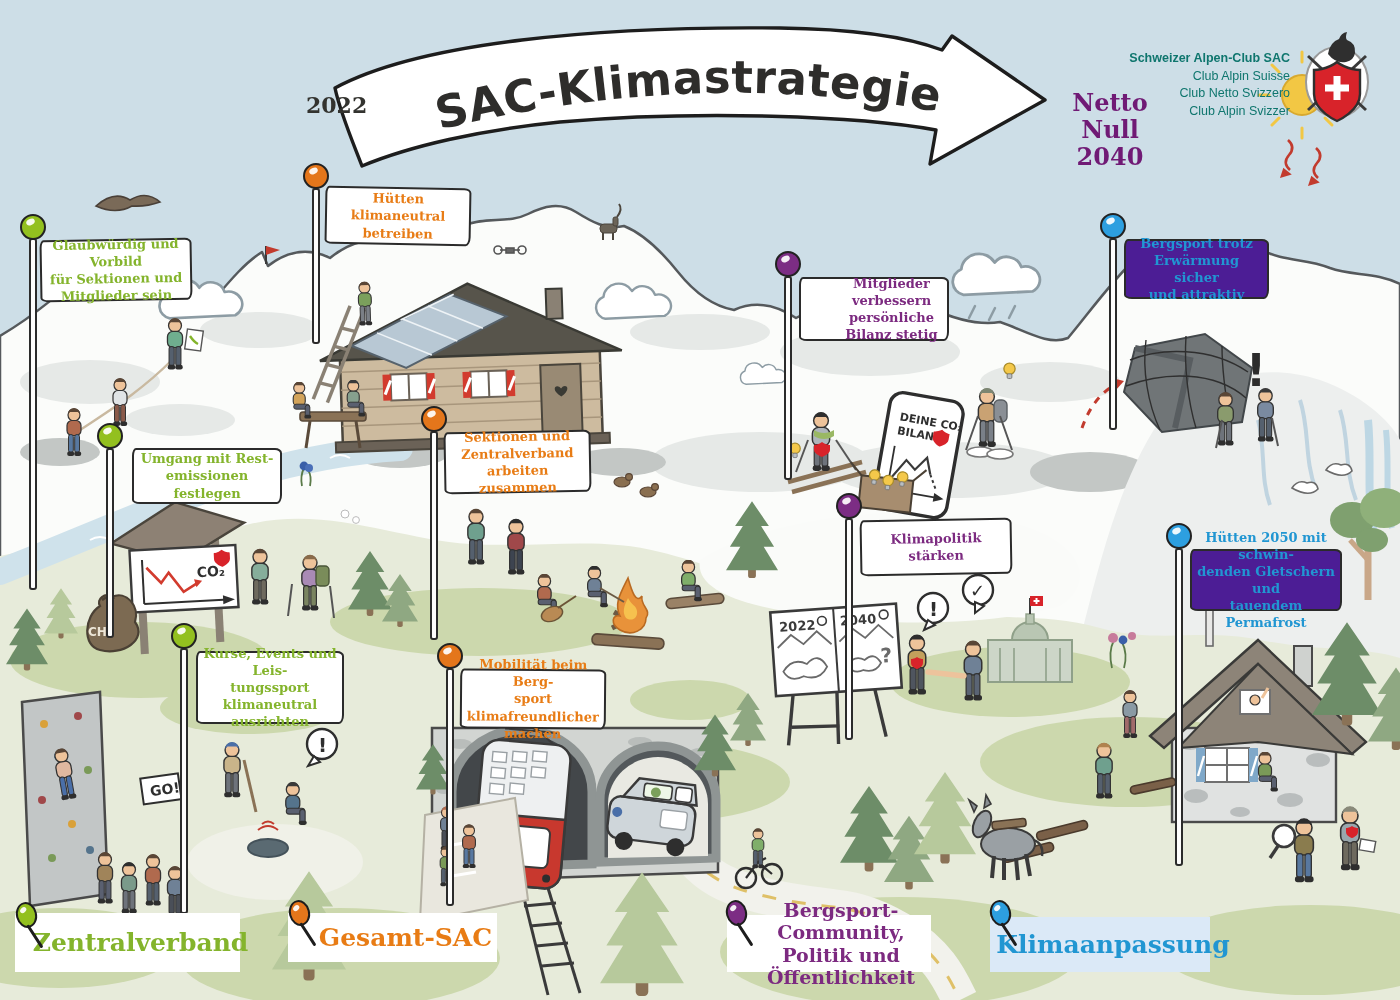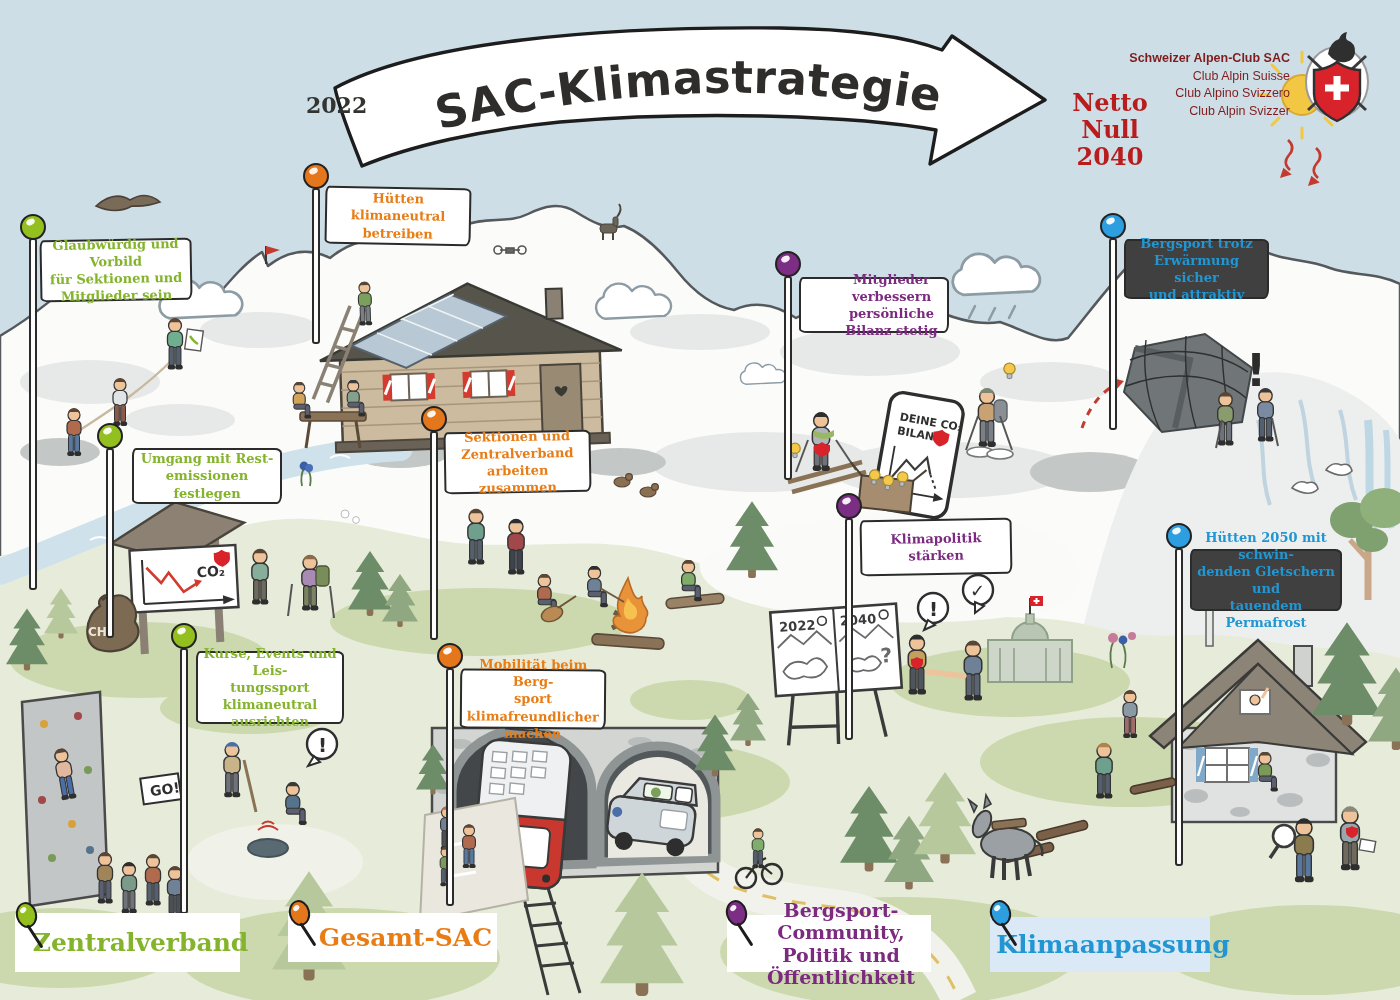--- a/index.html
+++ b/index.html
@@ -13,33 +13,33 @@
         box-sizing:border-box;z-index:6;}
   .ball::after{content:"";position:absolute;left:4px;top:3px;width:9px;height:6px;border-radius:50%;
         background:rgba(255,255,255,.92);transform:rotate(-28deg);}
   .ball.green{background:#93c01f;} .ball.orange{background:#e4761b;}
   .ball.purple{background:#7c2d84;} .ball.blue{background:#2d9fe0;}
   .pole{position:absolute;width:8px;background:#fdfdfc;border:2px solid #2b2b2b;border-radius:3px;
         box-sizing:border-box;z-index:5;}
   .flag{position:absolute;display:flex;align-items:center;justify-content:center;text-align:center;
         background:#fff;border:2.5px solid #2b2b2b;border-radius:4px 7px 5px 8px/8px 5px 9px 4px;
         padding:3px 5px;box-sizing:border-box;z-index:6;}
-  .flag.blue-bg{background:#404040;}
+  .flag.blue-bg{background:#4c1d95;}
   .flag .txt{font-family:"DejaVu Serif",serif;font-weight:bold;font-size:13px;line-height:1.32;
         white-space:pre-line;}
   .c-green{color:#84b42c;} .c-orange{color:#e87c15;} .c-purple{color:#7c2a80;} .c-blue{color:#2196d2;}
 
   
   .y2022{position:absolute;left:306px;top:92px;font-family:"DejaVu Serif",serif;font-weight:bold;
         font-size:22px;color:#33332f;z-index:8;}
   .netto{position:absolute;left:1052px;top:90px;width:116px;text-align:center;
         font-family:"DejaVu Serif",serif;font-weight:bold;font-size:24px;line-height:1.12;
-        color:#b91c1c;white-space:pre-line;z-index:8;}
+        color:#701a75;white-space:pre-line;z-index:8;}
   .logo-text{position:absolute;left:1030px;top:50px;width:260px;text-align:right;font-size:12.5px;
-        line-height:1.4;color:#7f1d1d;z-index:8;}
+        line-height:1.4;color:#0f766e;z-index:8;}
   .logo-text .l1{font-weight:bold;}
   .logo-shield{position:absolute;left:1300px;top:32px;z-index:8;}
 
   
   .legend-box{position:absolute;display:flex;align-items:center;justify-content:center;
         text-align:center;background:#fff;z-index:7;}
   .legend-box.blue-bg{background:#dbe9f7;}
   .legend-box .lbl{font-family:"DejaVu Serif",serif;font-weight:bold;font-size:25px;
         white-space:pre-line;line-height:1.18;}
   .legend-box .lbl.small{font-size:19px;}
@@ -697,21 +697,21 @@
   </text>
 </svg>
 
 <div class="y2022">2022</div>
 <div class="netto">Netto Null
 2040</div>
 
 <div class="logo-text">
   <div class="l1">Schweizer Alpen-Club SAC</div>
   <div>Club Alpin Suisse</div>
-  <div>Club Alpino Svizzero</div>
+  <div>Club Netto Svizzero</div>
   <div>Club Alpin Svizzer</div>
 </div>
 <svg class="logo-shield" width="74" height="96" viewBox="0 0 74 96">
   <ellipse cx="37" cy="50" rx="31" ry="35" fill="#fff" stroke="#9a9a9a" stroke-width="2"></ellipse>
   <g stroke="#3a3a3a" stroke-width="3">
         <line x1="8" y1="24" x2="66" y2="78"></line>
         <line x1="66" y1="24" x2="8" y2="78"></line>
       </g>
   <path d="M28,22 q2,-12 11,-15 q2,-6 8,-7 q-2,6 0,8 q9,3 8,13 q-1,7 -9,9 q-10,2 -18,-8 Z" fill="#2f2f2f"></path>
   <path d="M37,30 c10,8 23,8 23,8 v24 c0,17 -23,27 -23,27 c0,0 -23,-10 -23,-27 v-24 c0,0 13,0 23,-8 Z" fill="#d8232a" stroke="#2f2f2f" stroke-width="2.4"></path>
@@ -746,21 +746,21 @@
 <div class="ball orange" style="left:421px;top:406px;"></div>
 <div class="pole" style="left:430px;top:431px;height:209px;"></div>
 <div class="flag" style="left:444px;top:431px;width:147px;height:62px;transform:rotate(-1deg);">
   <span class="txt c-orange">Sektionen und
 Zentralverband arbeiten
 zusammen</span>
 </div>
 
 <div class="ball purple" style="left:775px;top:251px;"></div>
 <div class="pole" style="left:784px;top:276px;height:204px;"></div>
-<div class="flag" style="left:799px;top:277px;width:150px;height:56px;padding-left:40px;">
+<div class="flag" style="left:799px;top:277px;width:150px;height:64px;padding-left:40px;">
   <span class="txt c-purple">Mitglieder verbessern
 persönliche Bilanz stetig</span>
 </div>
 
 <div class="ball blue" style="left:1100px;top:213px;"></div>
 <div class="pole" style="left:1109px;top:238px;height:192px;"></div>
 <div class="flag blue-bg" style="left:1124px;top:239px;width:145px;height:60px;">
   <span class="txt c-blue">Bergsport trotz
 Erwärmung sicher
 und attraktiv</span>

